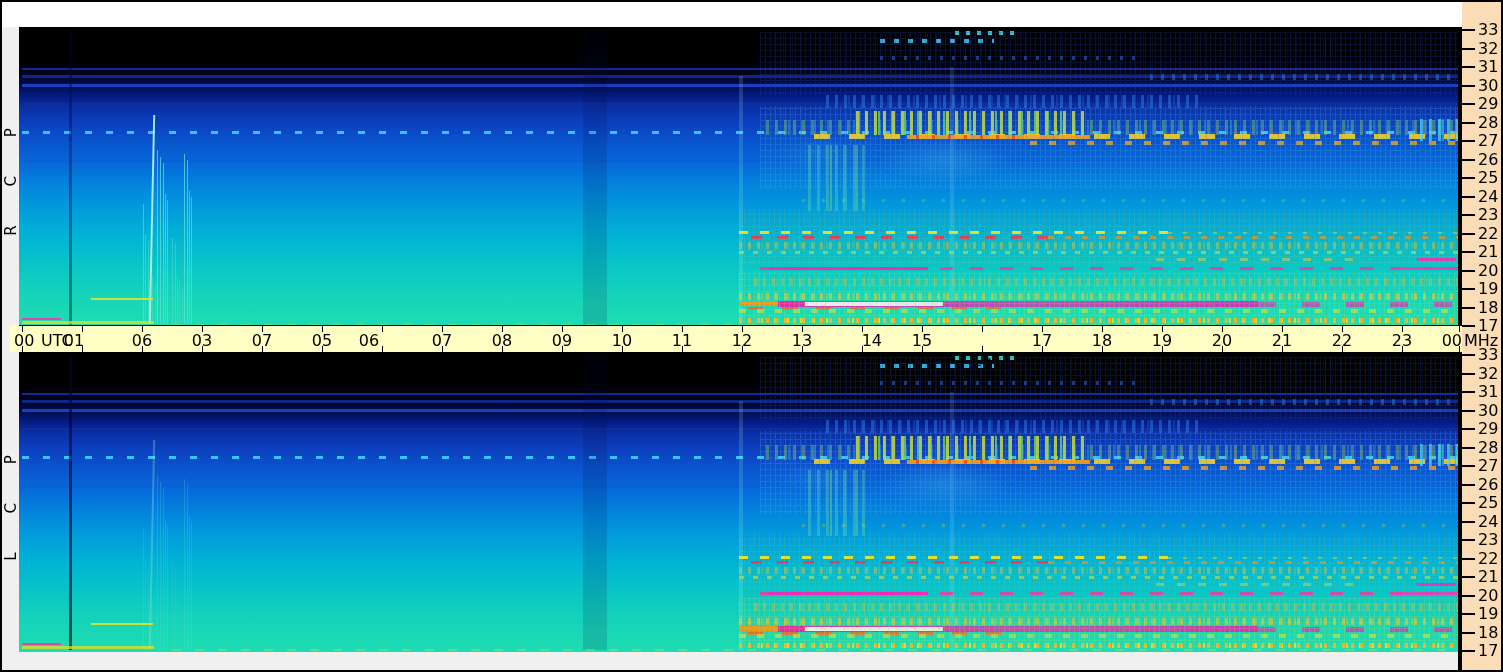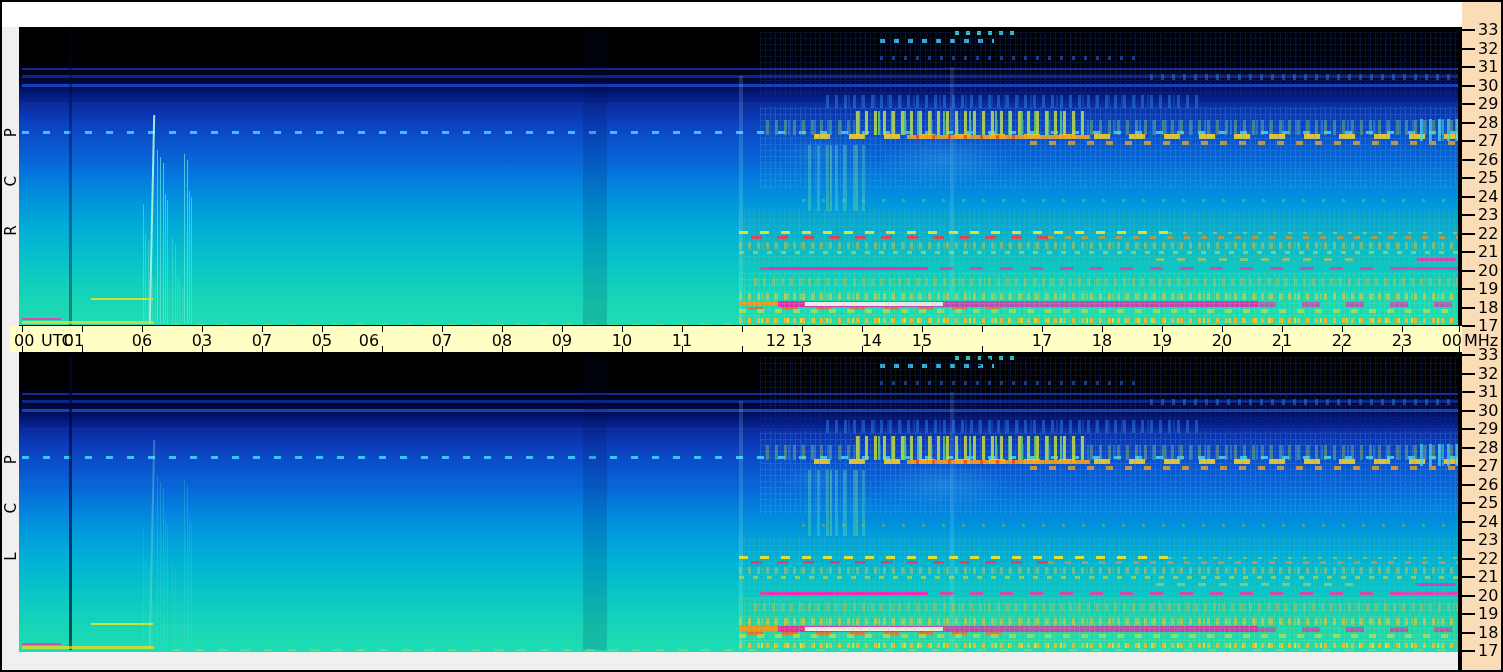--- a/index.html
+++ b/index.html
@@ -274,21 +274,21 @@
       <div class="hlabel" style="left: 112px;">06</div>
       <div class="hlabel" style="left: 172px;">03</div>
       <div class="hlabel" style="left: 232px;">07</div>
       <div class="hlabel" style="left: 292px;">05</div>
       <div class="hlabel" style="left: 339px;">06</div>
       <div class="hlabel" style="left: 412px;">07</div>
       <div class="hlabel" style="left: 472px;">08</div>
       <div class="hlabel" style="left: 532px; text-align: center;">09</div>
       <div class="hlabel" style="left: 592px;">10</div>
       <div class="hlabel" style="left: 652px;">11</div>
-      <div class="hlabel" style="left: 736px; text-align: right;">12</div>
+      <div class="hlabel" style="left: 712px;">12</div>
       <div class="hlabel" style="left: 772px;">13</div>
       <div class="hlabel" style="left: 832px; text-align: right;">14</div>
       <div class="hlabel" style="left: 892px;">15</div>
       <div class="hlabel" style="left: 952px; margin-top: 20px;">16</div>
       <div class="hlabel" style="left: 1012px;">17</div>
       <div class="hlabel" style="left: 1072px;">18</div>
       <div class="hlabel" style="left: 1132px;">19</div>
       <div class="hlabel" style="left: 1192px;">20</div>
       <div class="hlabel" style="left: 1252px;">21</div>
       <div class="hlabel" style="left: 1312px;">22</div>

